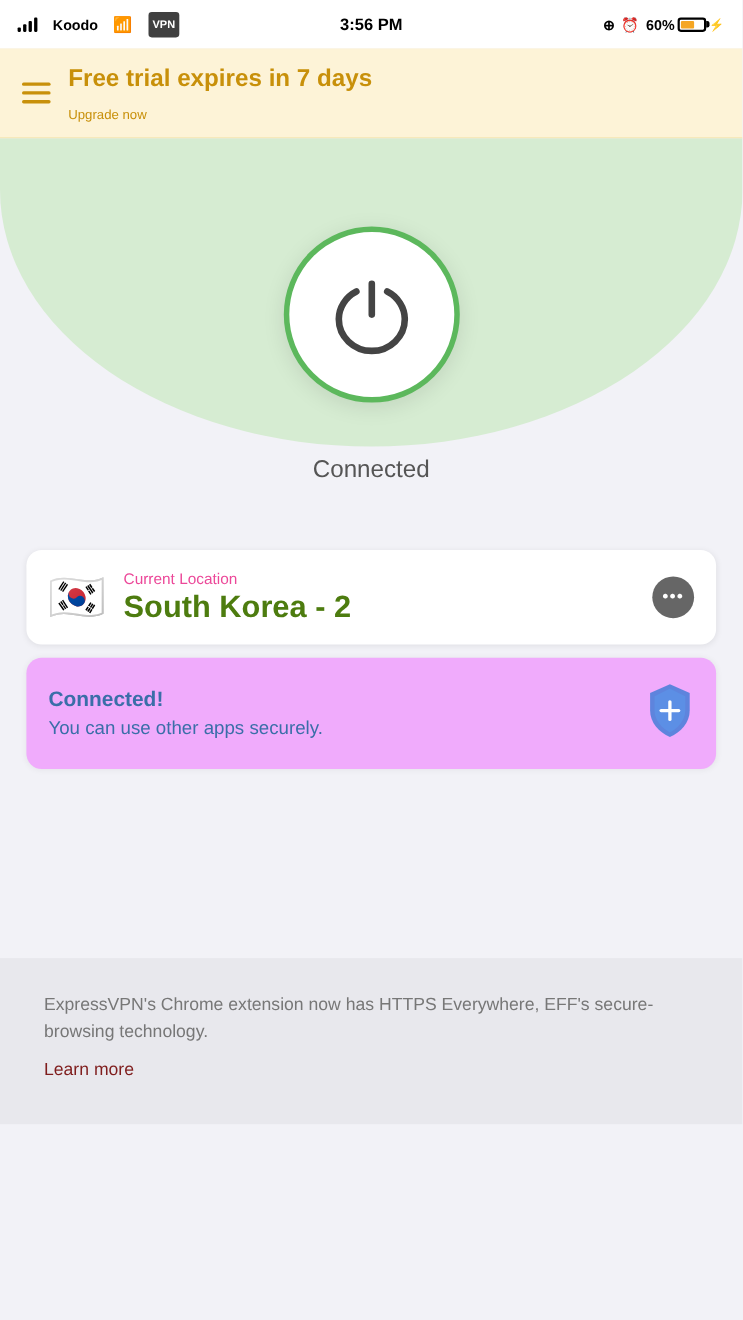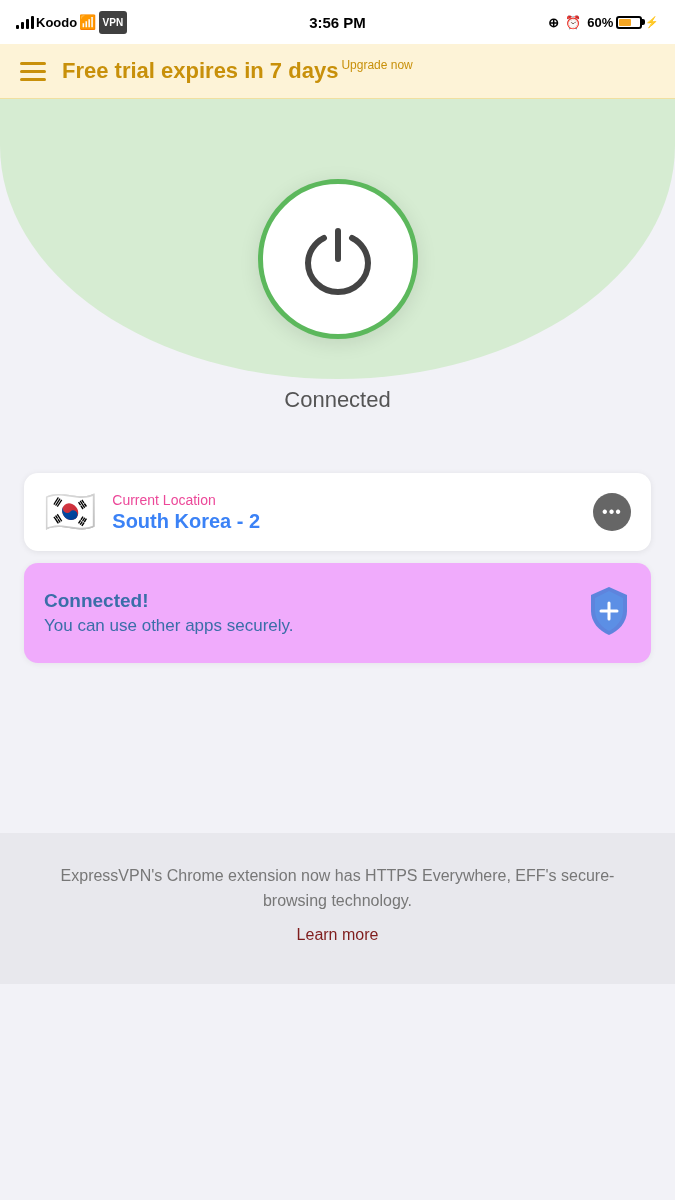--- a/index.html
+++ b/index.html
@@ -20,21 +20,21 @@
       display: flex;
       align-items: center;
       justify-content: space-between;
       padding: 0 16px;
       font-size: 14px;
       font-weight: 600;
     }
     .status-left {
       display: flex;
       align-items: center;
-      gap: 2px;
+      gap: 14px;
     }
     .signal-bars {
       display: flex;
       align-items: flex-end;
       gap: 2px;
       height: 14px;
     }
     .signal-bars span {
       width: 3px;
       background: #000;
@@ -116,22 +116,22 @@
       cursor: pointer;
     }
     .hamburger-icon span {
       width: 26px;
       height: 3px;
       background: #c8900a;
       border-radius: 2px;
     }
     .trial-text-block {
       display: flex;
-      flex-direction: row;
-      gap: 3px;
+      flex-direction: column;
+      gap: 13px;
     }
     .trial-title {
       font-size: 22px;
       font-weight: 700;
       color: #c8900a;
     }
     .trial-subtitle {
       font-size: 12px;
       color: #c8900a;
       font-weight: 400;
@@ -222,22 +222,22 @@
       flex: 1;
     }
 
     .location-label {
       font-size: 14px;
       color: #ec4899;
       font-weight: 400;
     }
 
     .location-name {
-      font-size: 20px;
-      color: #3b82f6;
+      font-size: 28px;
+      color: #4d7c0f;
       font-weight: 600;
       margin-top: 2px;
     }
 
     .more-button {
       width: 38px;
       height: 38px;
       border-radius: 50%;
       background: #666;
       display: flex;
@@ -283,26 +283,26 @@
     }
 
     .shield-icon-container {
       flex-shrink: 0;
       margin-left: 16px;
     }
 
     
     .bottom-banner {
       position: absolute;
-      bottom: 15px;
+      bottom: 4px;
       left: 0;
       right: 0;
       background: #e8e8ed;
       padding: 30px 40px 40px;
-      text-align: center;
+      text-align: left;
     }
 
     .bottom-text {
       font-size: 16px;
       color: #777;
       line-height: 1.6;
       margin-bottom: 12px;
     }
 
     .learn-more-link {

